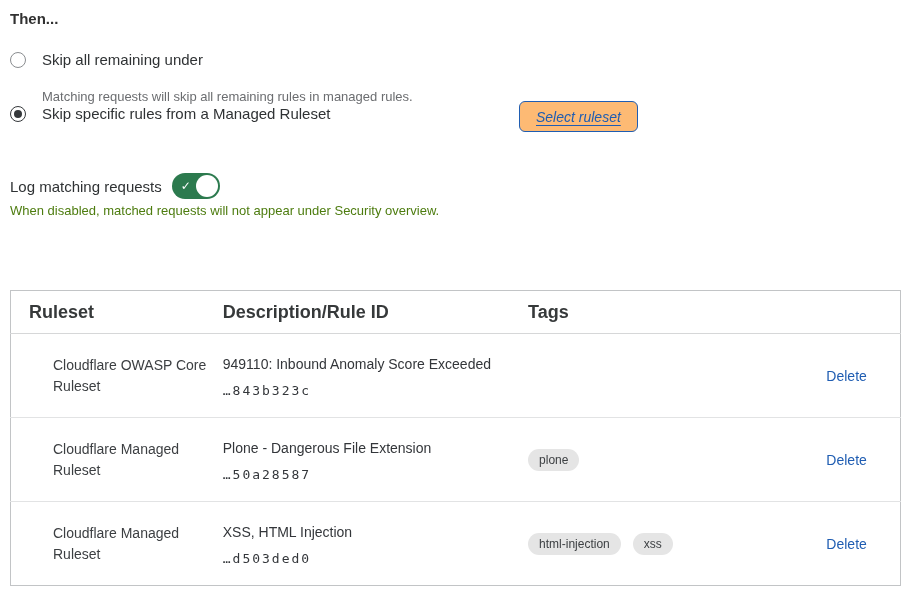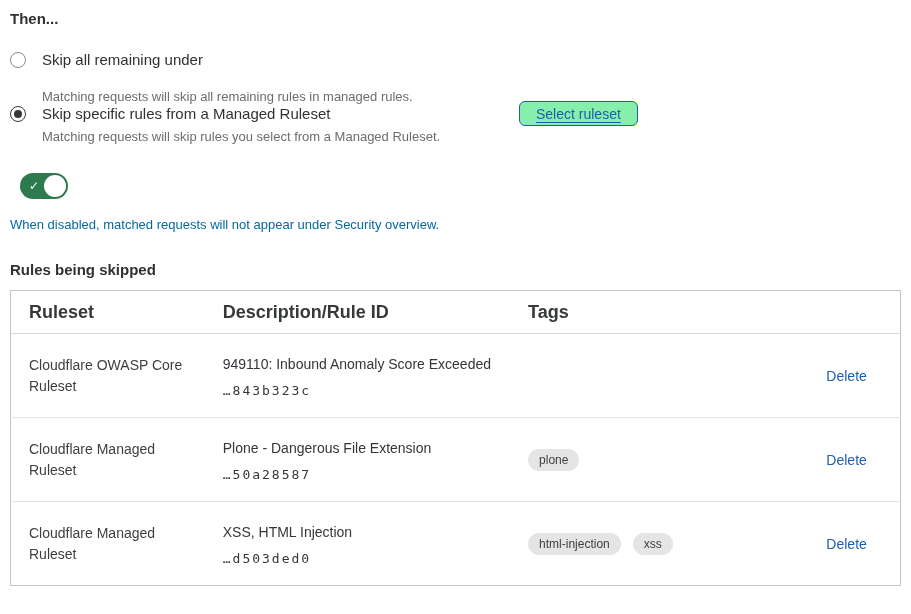--- a/index.html
+++ b/index.html
@@ -37,48 +37,49 @@
   .radio-label { margin-left: 16px; font-size: 15px; color: #2f3234; line-height: 20px; }
   .option-desc {
     position: absolute; left: 42px;
     font-size: 13px; color: #6b6d70; line-height: 17px;
   }
   #desc-skip-all { top: 88px; }
   #desc-skip-specific { top: 128px; }
 
   .outline-button {
     position: absolute; left: 519px; top: 101px;
-    height: 25px; padding: 0 16px;
-    background: #86efac;
+    height: 31px; padding: 0 16px;
+    background: #fdba74;
     border: 1px solid #1f5db2; border-radius: 6px;
     font-family: "Liberation Sans", "DejaVu Sans", sans-serif;
     font-size: 14px; color: #1f5db2;
     cursor: pointer;
+    font-style: italic;
   }
   .outline-button span { text-decoration: underline; text-underline-offset: 3px; }
 
   
   #log-row { position: absolute; left: 10px; top: 173px; display: flex; align-items: center; }
   #log-label { font-size: 15px; color: #2f3234; }
   .toggle {
     position: relative; margin-left: 10px;
     width: 48px; height: 26px; border-radius: 13px;
     background: #2c7a4e; cursor: pointer;
   }
   .toggle .check {
     position: absolute; left: 9px; top: 50%; transform: translateY(-50%);
     color: #ffffff; font-size: 12px; font-weight: 700;
   }
   .toggle .knob {
     position: absolute; right: 2px; top: 2px;
     width: 22px; height: 22px; border-radius: 50%; background: #ffffff;
   }
   #log-desc {
-    position: absolute; left: 10px; top: 217px;
-    font-size: 13px; color: #0369a1;
+    position: absolute; left: 10px; top: 203px;
+    font-size: 13px; color: #4d7c0f;
   }
 
   
   .rules-table {
     position: absolute; left: 10px; top: 290px;
     width: 891px;
     border-collapse: collapse;
     background: #fff;
     border: 1px solid #c2c4c6;
   }
@@ -90,21 +91,21 @@
   .rules-table td {
     height: 84px; vertical-align: middle;
     font-size: 14px; color: #3c3f42;
     border-bottom: 1px solid #e2e3e4;
   }
   .rules-table tr:last-child td { border-bottom: none; }
   .col-ruleset { width: 212px; padding-left: 18px; }
   .col-desc    { width: 305px; padding-left: 0; }
   .col-tags    { width: 260px; padding-left: 0; }
   .col-action  { width: 112px; padding-left: 38px; }
-  .ruleset-name { display: block; max-width: 165px; line-height: 21px; }
+  .ruleset-name { display: block; max-width: 165px; line-height: 21px; margin-left: 24px; }
   .rule-desc { line-height: 21px; color: #33363a; }
   .rule-id {
     margin-top: 8px;
     font-family: "DejaVu Sans Mono", "Liberation Mono", monospace;
     font-size: 13px; letter-spacing: 2px; color: #33363a;
   }
   .tag-pill {
     display: inline-block;
     background: #e5e5e5; color: #3d4043;
     font-size: 12px; line-height: 22px;
@@ -127,35 +128,34 @@
   <div id="option-skip-all" class="radio-option">
     <span class="radio-circle"></span>
     <span class="radio-label">Skip all remaining under</span>
   </div>
   <div id="desc-skip-all" class="option-desc">Matching requests will skip all remaining rules in managed rules.</div>
 
   <div id="option-skip-specific" class="radio-option">
     <span class="radio-circle selected"></span>
     <span class="radio-label">Skip specific rules from a Managed Ruleset</span>
   </div>
-  <div id="desc-skip-specific" class="option-desc">Matching requests will skip rules you select from a Managed Ruleset.</div>
 
   <button class="outline-button">
     <span>Select ruleset</span>
   </button>
 
   <div id="log-row">
+    <span id="log-label">Log matching requests</span>
     <span class="toggle">
       <span class="check">✓</span>
       <span class="knob"></span>
     </span>
   </div>
   <div id="log-desc">When disabled, matched requests will not appear under Security overview.</div>
 
-  <div id="rules-heading" class="section-heading">Rules being skipped</div>
 
   <table class="rules-table">
     <thead>
       <tr>
         <th class="col-ruleset">Ruleset</th>
         <th class="col-desc">Description/Rule ID</th>
         <th class="col-tags">Tags</th>
         <th class="col-action"></th>
       </tr>
     </thead>

